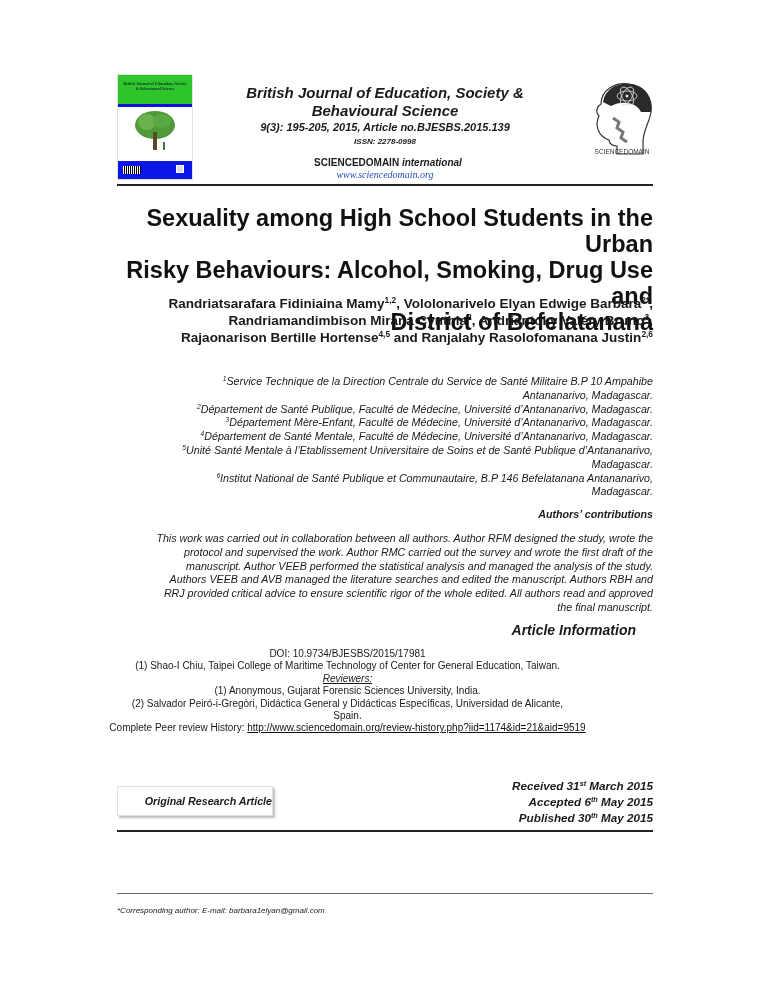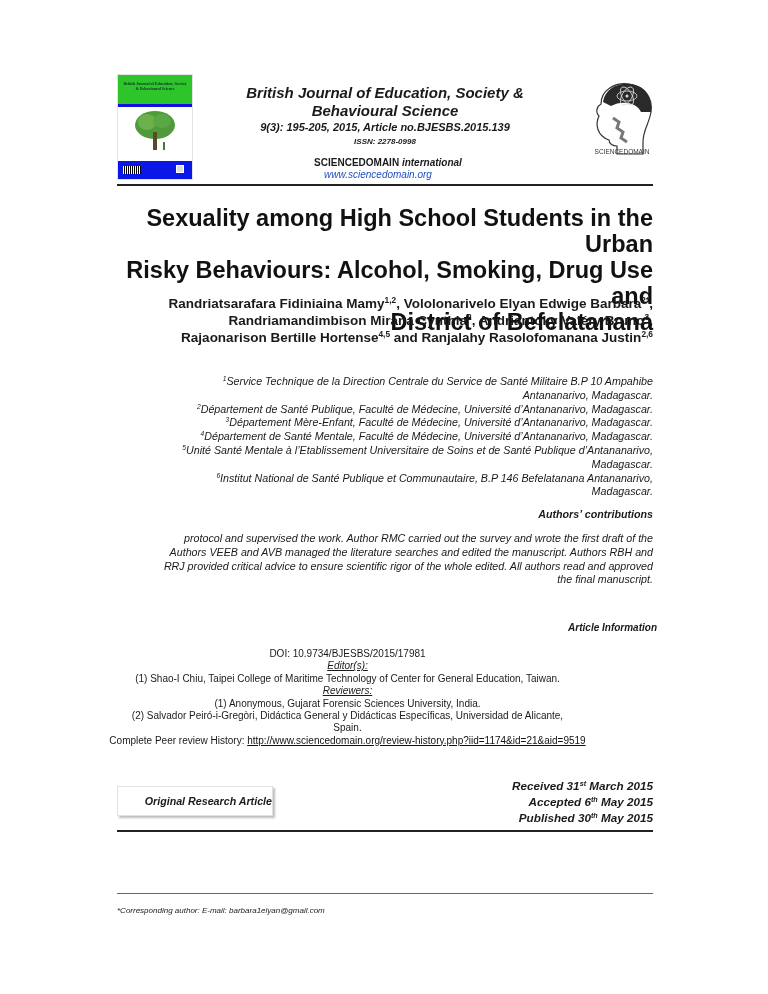--- a/index.html
+++ b/index.html
@@ -17,35 +17,35 @@
   #cover .gtxt { position:absolute; left:4px; top:6px; width:66px; font: bold 4px "Liberation Serif", serif; color:#133; text-align:center; line-height:5px; }
   #cover .bluebar { position:absolute; left:0; top:29px; width:74px; height:3px; background:#1010e0; }
   #cover .blue { position:absolute; left:0; bottom:0; width:74px; height:18px; background:#0a17e6; }
   #cover .barcode { position:absolute; left:5px; bottom:5px; width:18px; height:8px; background: repeating-linear-gradient(90deg,#fff 0 1px,#000 1px 2px); }
   #cover .qr { position:absolute; right:8px; bottom:6px; width:6px; height:6px; background:#ddd; border:1px solid #fff; }
 
   #journal-title { left: 215px; top: 84px; width: 340px; font-size: 15px; line-height: 18px; }
   #journal-meta { left: 215px; top: 121px; width: 340px; font-size: 11px; }
   #issn { left: 215px; top: 137px; width: 340px; font-size: 8px; }
   #publisher { left: 218px; top: 157px; width: 340px; font-size: 10px; }
-  #website { left: 208px; top: 169px; width: 340px; font-size: 10px; color: #1f4fbf; }
+  #website { left: 215px; top: 169px; width: 340px; font-size: 10px; color: #1f4fbf; font-family: Liberation Serif, serif; }
 
   #sd-logo { left: 587px; top: 80px; width: 70px; height: 78px; }
   #sd-label { left: 580px; top: 148px; width: 84px; font-size: 6.5px; color:#333; }
 
   .rule { left: 117px; width: 536px; background: #222; }
 
   #paper-title { left: 108px; top: 205px; width: 545px; font-size: 23.5px; line-height: 26px; font-weight: bold; color: #111; }
   #authors { left: 108px; top: 295px; width: 545px; font-size: 13.5px; line-height: 17px; font-weight: bold; }
   sup { font-size: 0.62em; line-height: 0; vertical-align: 0.55em; }
 
   #affiliations { left: 30px; top: 375px; width: 623px; font-size: 10.7px; line-height: 13.8px; }
   #contrib-heading { left: 300px; top: 508px; width: 353px; font-size: 10.7px; }
   #contrib-text { left: 30px; top: 532px; width: 623px; font-size: 10.7px; line-height: 13.8px; }
-  #info-heading { left: 304px; top: 622px; width: 353px; font-size: 10px; }
+  #info-heading { left: 283px; top: 622px; width: 353px; font-size: 14px; }
 
   #article-info { left: 36px; top: 648px; width: 623px; font-size: 10px; line-height: 12.4px; text-align: center; }
   #article-info .u { text-decoration: underline; }
   #article-info a { color: #111; text-decoration: underline; }
 
   #type-box { left: 117px; top: 786px; width: 154px; height: 28px; border: 1px solid #e1e1e1; box-shadow: 2px 2px 2px #bdbdbd; background:#fff;
               font-size: 10.7px; font-style: italic; font-weight: bold; display:flex; align-items:center; justify-content:flex-end; }
   #dates { left: 380px; top: 778px; width: 273px; font-size: 11.7px; line-height: 16px; font-style: italic; font-weight: bold; }
 
   #footnote { left: 117px; top: 906px; width: 536px; font-size: 8px; font-style: italic; color:#222; }
@@ -119,30 +119,31 @@
   <div><sup>3</sup><span>Département Mère-Enfant, Faculté de Médecine, Université d’Antananarivo, Madagascar.</span></div>
   <div><sup>4</sup><span>Département de Santé Mentale, Faculté de Médecine, Université d’Antananarivo, Madagascar.</span></div>
   <div><sup>5</sup><span>Unité Santé Mentale à l’Etablissement Universitaire de Soins et de Santé Publique d’Antananarivo,</span></div>
   <div>Madagascar.</div>
   <div><sup>6</sup><span>Institut National de Santé Publique et Communautaire, B.P 146 Befelatanana Antananarivo,</span></div>
   <div>Madagascar.</div>
 </div>
 
 <div id="contrib-heading" class="abs right it b">Authors’ contributions</div>
 <div id="contrib-text" class="abs right it">
+  <div>This work was carried out in collaboration between all authors. Author RFM designed the study, wrote the</div>
   <div>protocol and supervised the work. Author RMC carried out the survey and wrote the first draft of the</div>
+  <div>manuscript. Author VEEB performed the statistical analysis and managed the analysis of the study.</div>
   <div>Authors VEEB and AVB managed the literature searches and edited the manuscript. Authors RBH and</div>
   <div>RRJ provided critical advice to ensure scientific rigor of the whole edited. All authors read and approved</div>
   <div>the final manuscript.</div>
 </div>
 
 <div id="info-heading" class="abs right it b">Article Information</div>
 <div id="article-info" class="abs right">
   <div>DOI: 10.9734/BJESBS/2015/17981</div>
-  <div><span class="it u">Editor(s):</span></div>
   <div>(1) Shao-I Chiu, Taipei College of Maritime Technology of Center for General Education, Taiwan.</div>
   <div><span class="it u">Reviewers:</span></div>
   <div>(1) Anonymous, Gujarat Forensic Sciences University, India.</div>
   <div>(2) Salvador Peiró-i-Gregòri, Didáctica General y Didácticas Específicas, Universidad de Alicante,</div>
   <div>Spain.</div>
   <div><span>Complete Peer review History: </span><a>http://www.sciencedomain.org/review-history.php?iid=1174&amp;id=21&amp;aid=9519</a></div>
 </div>
 
 <div id="type-box" class="abs">
   <span>Original Research Article</span>

